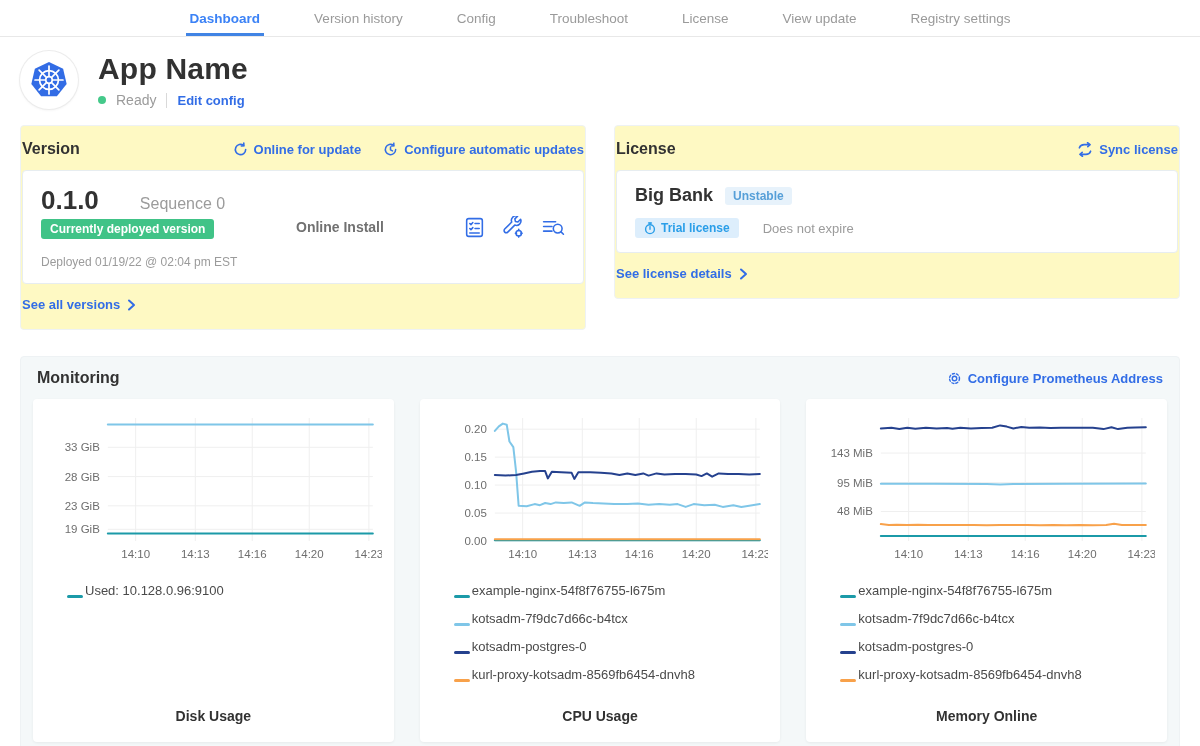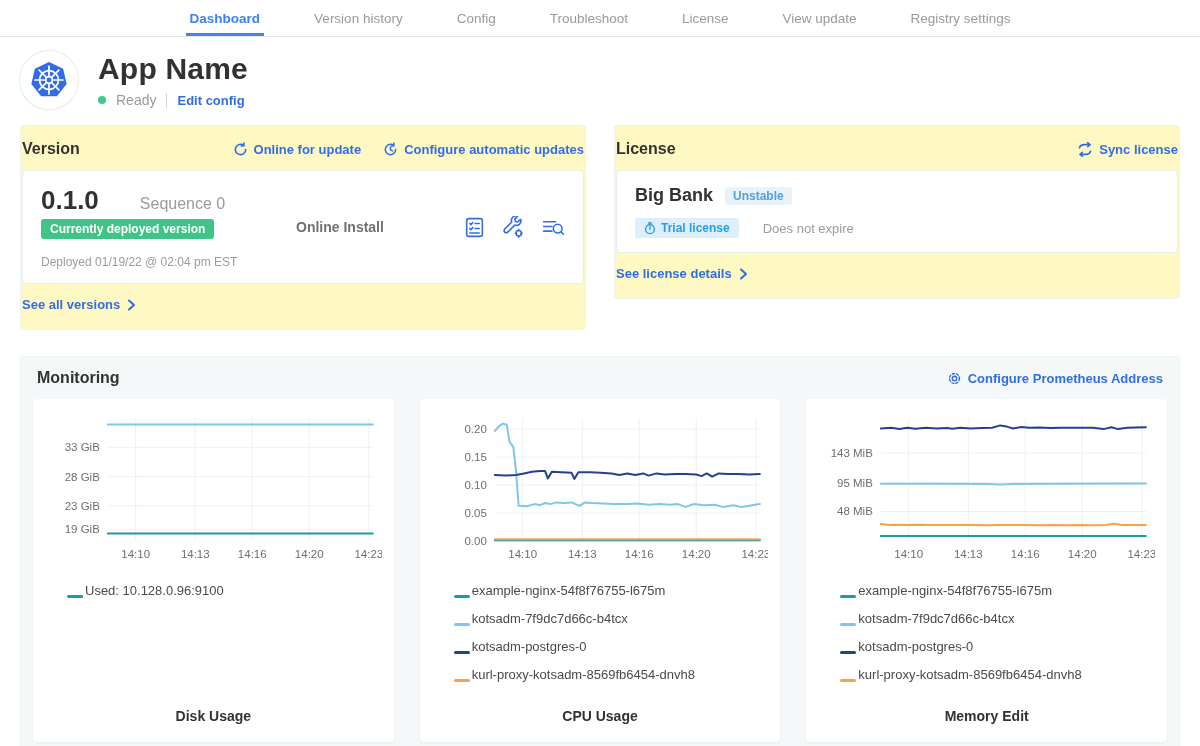--- a/index.html
+++ b/index.html
@@ -345,18 +345,18 @@
             </div>
             <div class="legend-row">
               <span class="legend-dash" style="background: rgb(37, 65, 142);"></span>
               <span class="legend-label">kotsadm-postgres-0</span>
             </div>
             <div class="legend-row">
               <span class="legend-dash" style="background: rgb(248, 161, 74);"></span>
               <span class="legend-label">kurl-proxy-kotsadm-8569fb6454-dnvh8</span>
             </div>
           </div>
-        <div class="chart-title">Memory Edit</div>
+        <div class="chart-title">Memory Online</div>
       </div>
 
     </div>
   </section>
 </div>
 
 </body></html>

